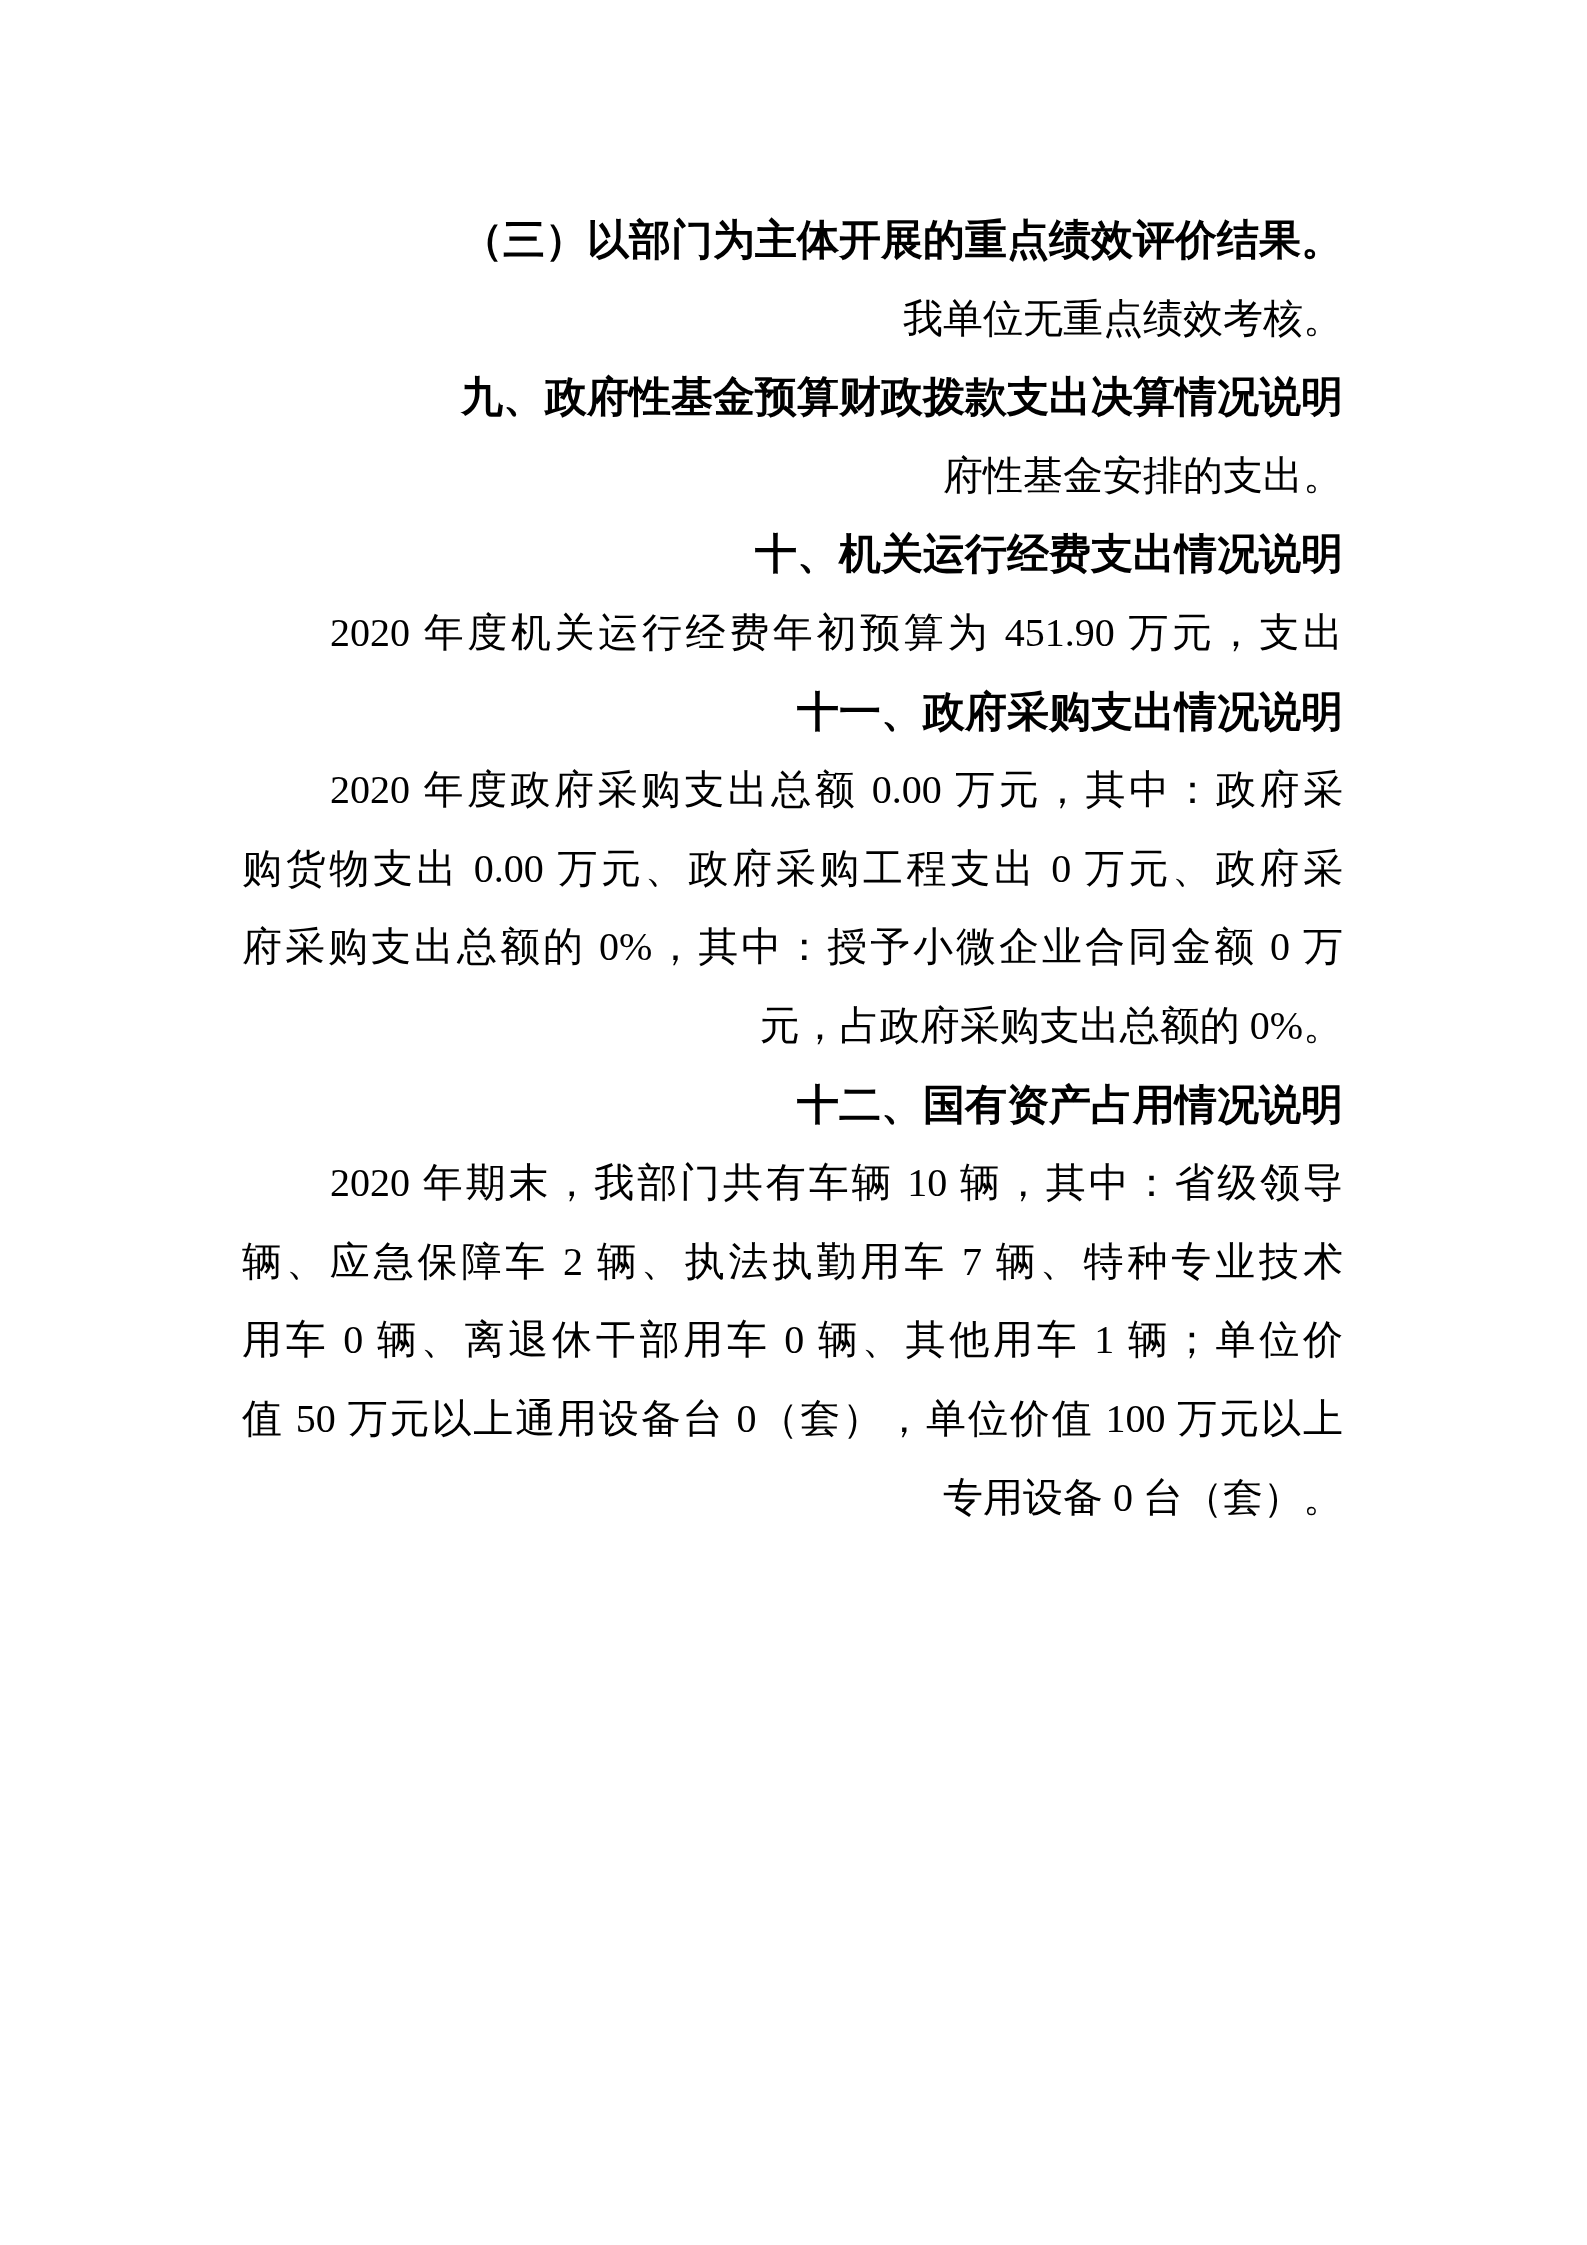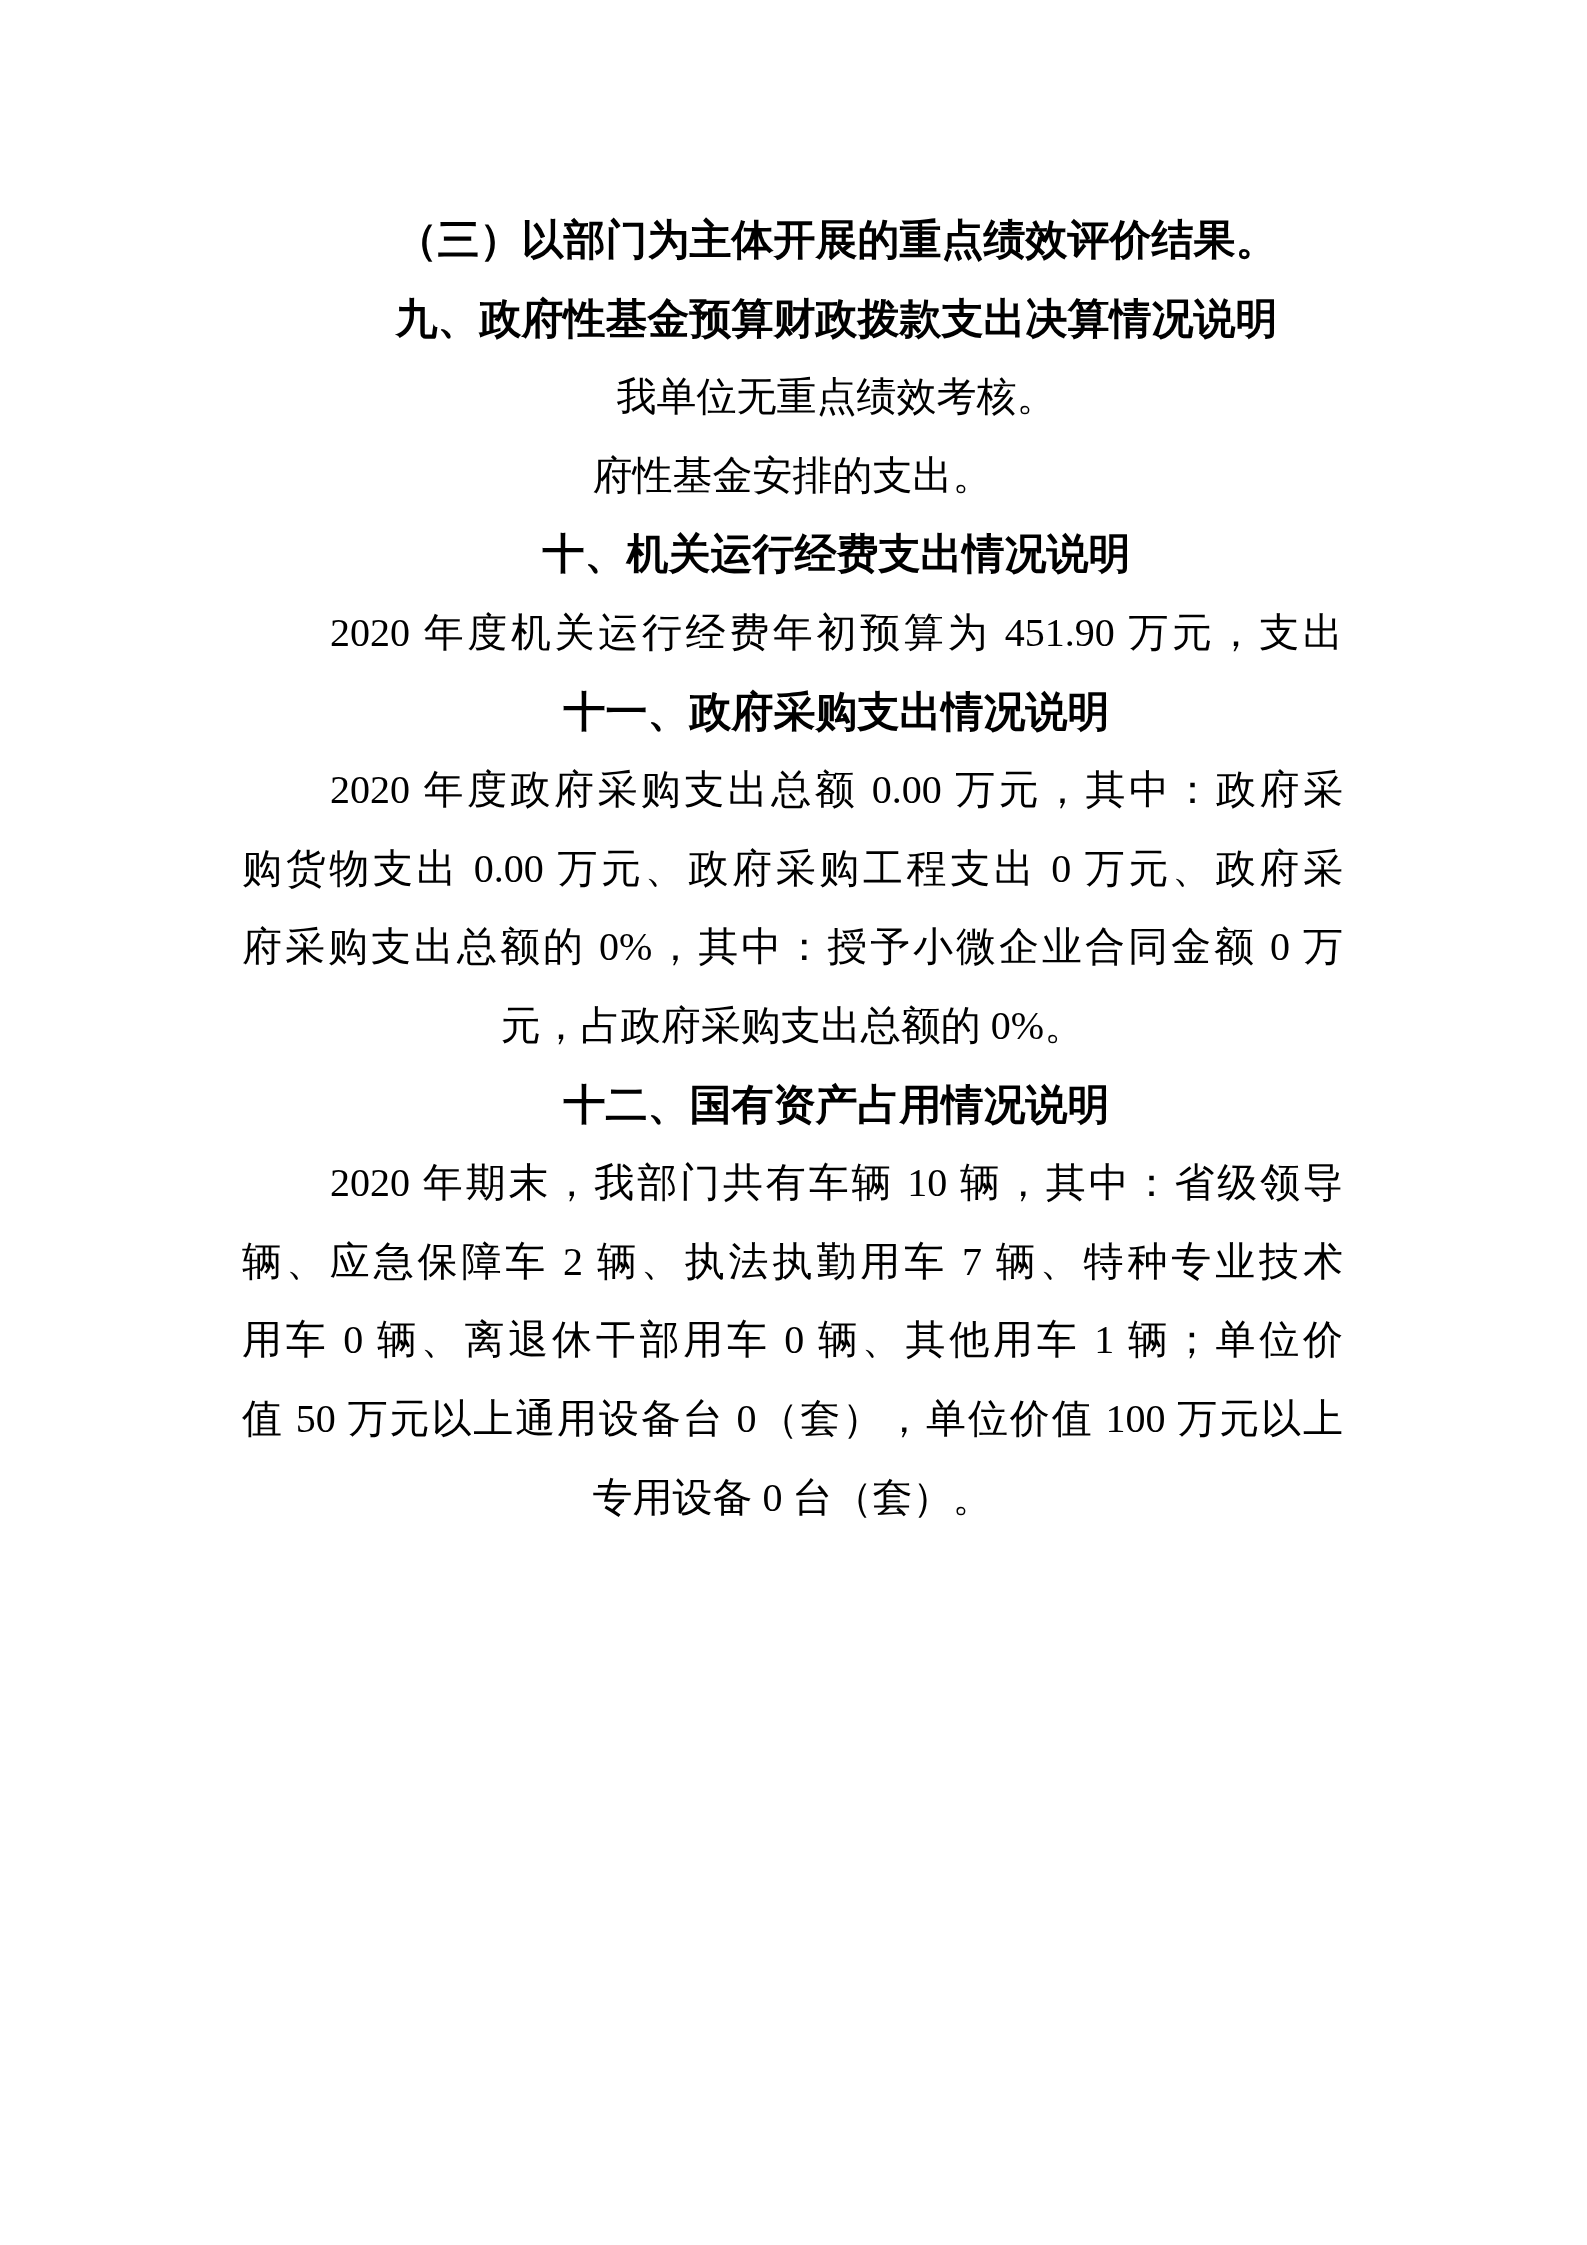--- a/index.html
+++ b/index.html
@@ -21,21 +21,21 @@
     width: 1101px;
   }
   .line {
     height: 78.6px;
     line-height: 78.6px;
     font-size: 40px;
     color: #000000;
     font-family: "Liberation Serif", "DejaVu Serif", serif;
     white-space: nowrap;
     overflow: hidden;
-    text-align: center;
+    text-align: right;
   }
   .line.indent {
     padding-left: 88px;
   }
   .line.justify {
     white-space: normal;
     text-align: justify;
     text-align-last: justify;
     text-justify: inter-character;
   }
@@ -48,22 +48,22 @@
     font-weight: 700;
     font-size: 42px;
   }
 </style>
 </head>
 <body>
 
 <div class="page">
   <div class="text-block">
     <div class="line kai indent">（三）以部门为主体开展的重点绩效评价结果。</div>
+    <div class="line indent">我单位无重点绩效考核。</div>
     <div class="line hei indent">九、政府性基金预算财政拨款支出决算情况说明</div>
-    <div class="line indent">我单位无重点绩效考核。</div>
     <div class="line">府性基金安排的支出。</div>
     <div class="line hei indent">十、机关运行经费支出情况说明</div>
     <div class="line indent justify">2020 年度机关运行经费年初预算为 451.90 万元，支出</div>
     <div class="line hei indent">十一、政府采购支出情况说明</div>
     <div class="line indent justify">2020 年度政府采购支出总额 0.00 万元，其中：政府采</div>
     <div class="line justify">购货物支出 0.00 万元、政府采购工程支出 0 万元、政府采</div>
     <div class="line justify">府采购支出总额的 0%，其中：授予小微企业合同金额 0 万</div>
     <div class="line">元，占政府采购支出总额的 0%。</div>
     <div class="line hei indent">十二、国有资产占用情况说明</div>
     <div class="line indent justify">2020 年期末，我部门共有车辆 10 辆，其中：省级领导</div>

